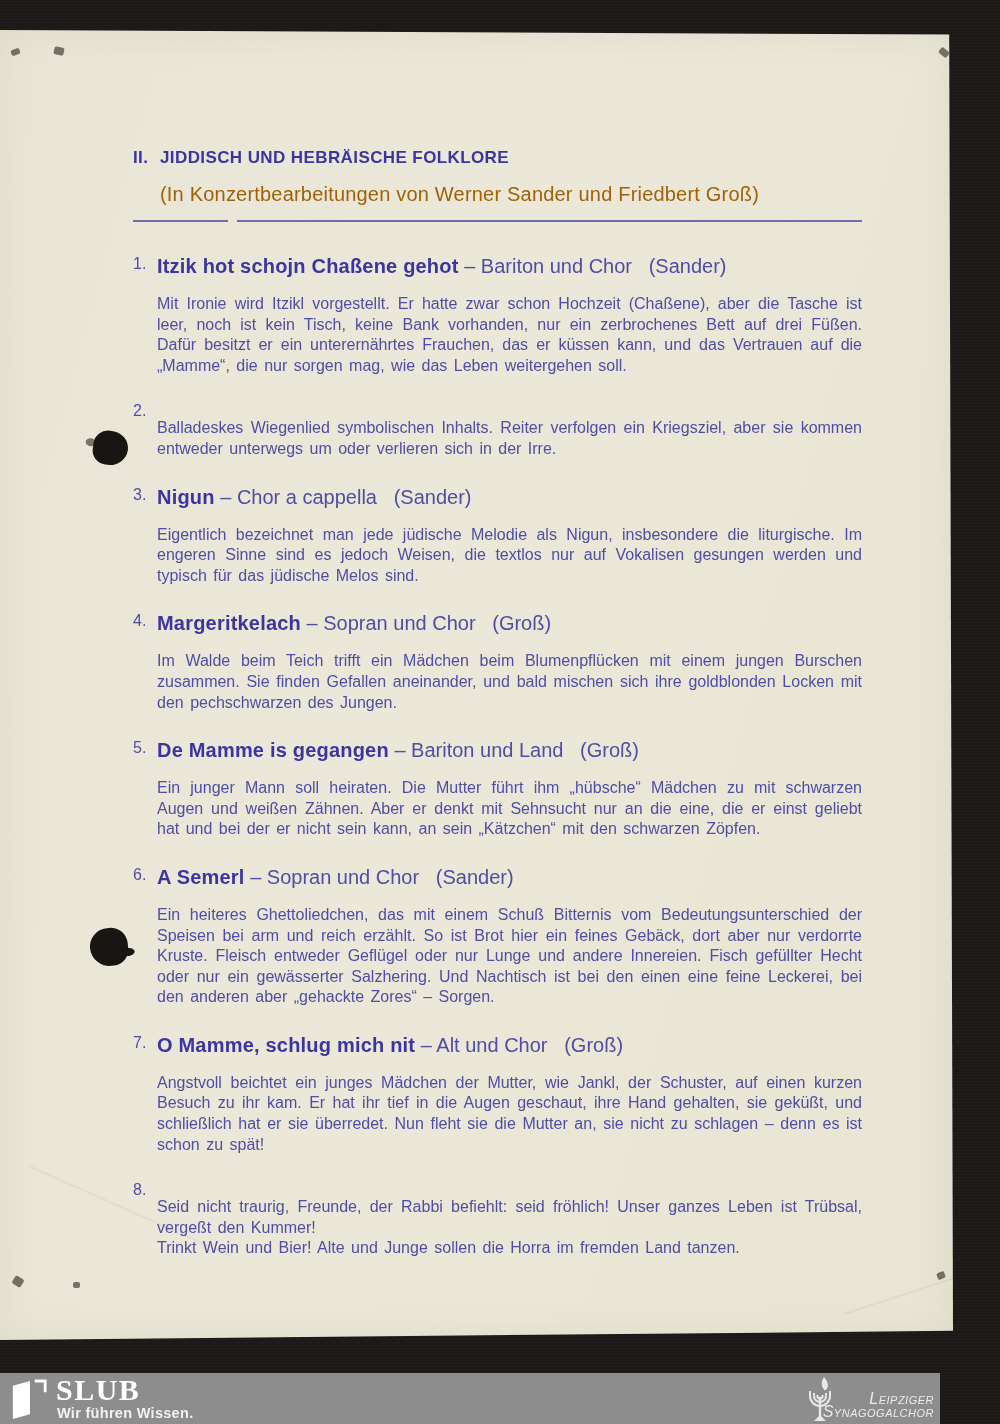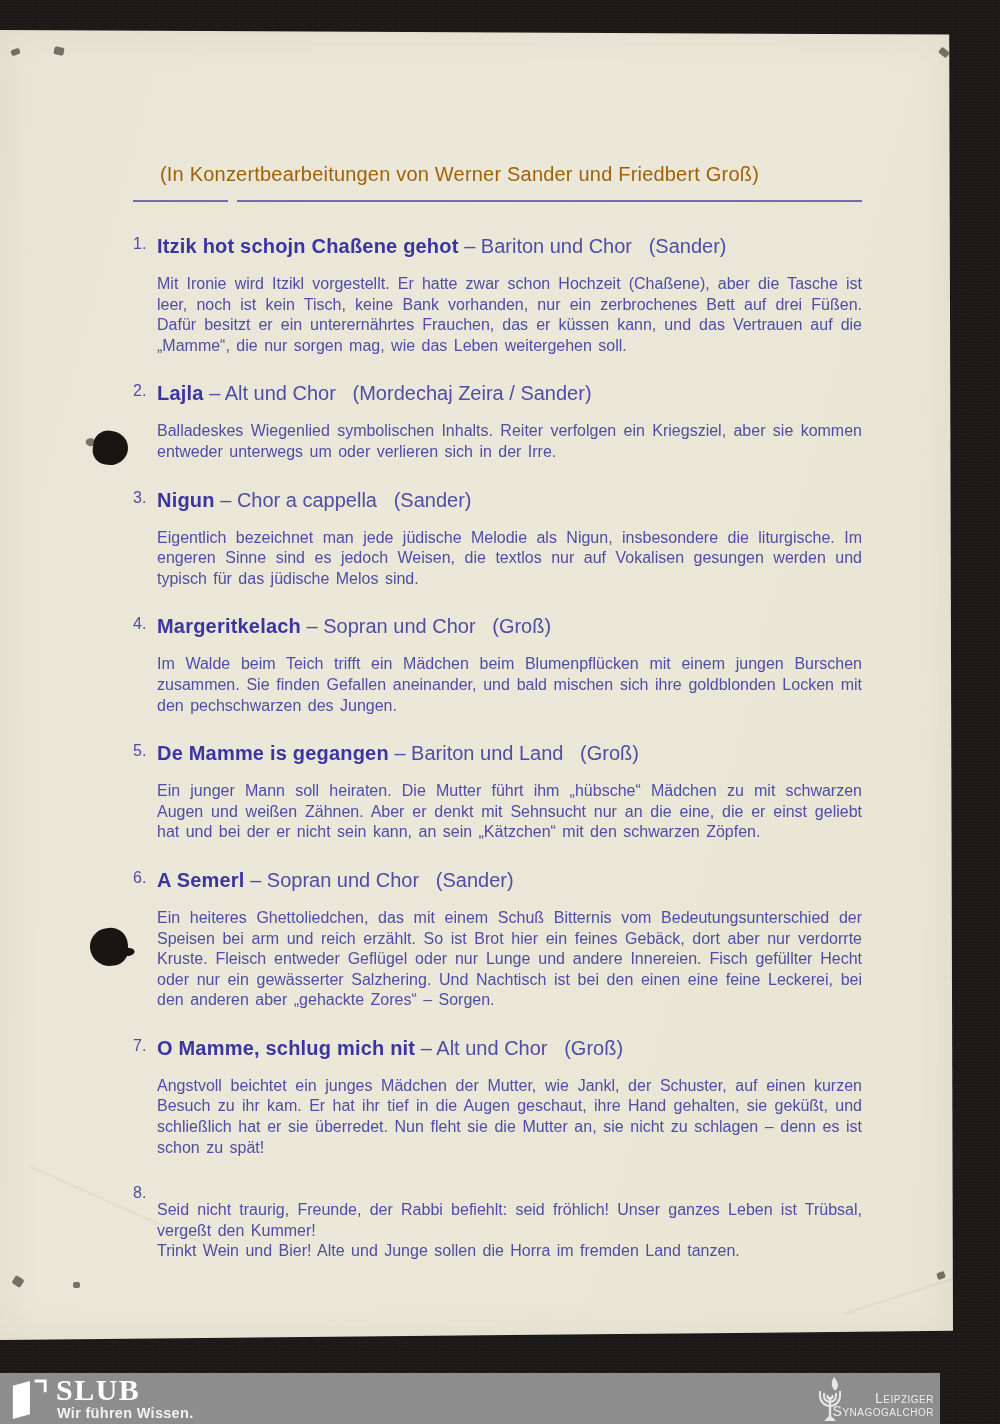--- a/index.html
+++ b/index.html
@@ -71,22 +71,22 @@
     position:absolute;left:56px;top:0px;
     font-family:"Liberation Serif",serif;font-weight:bold;font-size:30px;
     color:var(--footer-text,#fff);letter-spacing:1.5px;
   }
   .slub-tag{
     position:absolute;left:57px;top:32px;
     font-size:14.5px;font-weight:bold;color:#f2f2f2;letter-spacing:.3px;
   }
   .choir{position:absolute;right:6px;top:3px;display:flex;align-items:flex-end;}
   .choir-text{
-    text-align:right;font-variant:small-caps;font-size:14px;line-height:13px;
-    color:#ececec;letter-spacing:.5px;margin-left:-14px;padding-bottom:4px;
+    text-align:right;font-variant:small-caps;font-size:16px;line-height:13px;
+    color:#ececec;letter-spacing:.5px;margin-left:-14px;padding-bottom:4px;font-style:italic;
   }
 </style>
 </head>
 <body>
 
 <div class="scan-bg"></div>
 
 <div class="paper">
   <div class="crease c1"></div>
   <div class="crease c2"></div>
@@ -96,37 +96,40 @@
 <div class="staple s2"></div>
 <div class="staple s3"></div>
 <div class="staple s4"></div>
 <div class="staple s5"></div>
 <div class="staple s6"></div>
 <div class="hole h1"></div>
 <div class="hole h2"></div>
 
 <div class="content">
 
+  <div class="sec-head">
+    <span class="sec-num">II.</span>
+    <span>JIDDISCH UND HEBRÄISCHE FOLKLORE</span>
+  </div>
   <div class="sec-sub">(In Konzertbearbeitungen von Werner Sander und Friedbert Groß)</div>
   <div class="rule"></div>
 
   <div class="items">
 
     <div class="item first">
       <span class="inum">1.</span>
       <div class="ibody">
         <div class="ihead"><span class="ititle">Itzik hot schojn Chaßene gehot</span><span class="iscoring"> – Bariton und Chor   (Sander)</span></div>
         <div class="itext">Mit Ironie wird Itzikl vorgestellt. Er hatte zwar schon Hochzeit (Chaßene), aber die Tasche ist leer, noch ist kein Tisch, keine Bank vorhanden, nur ein zerbrochenes Bett auf drei Füßen. Dafür besitzt er ein unterernährtes Frauchen, das er küssen kann, und das Vertrauen auf die „Mamme“, die nur sorgen mag, wie das Leben weitergehen soll.</div>
       </div>
     </div>
 
     <div class="item">
       <span class="inum">2.</span>
       <div class="ibody">
-        <div class="ihead"><span class="ititle">Lajla</span><span class="iscoring"> – Alt und Chor   (Mordechaj Zeira / Sander)</span></div>
         <div class="itext">Balladeskes Wiegenlied symbolischen Inhalts. Reiter verfolgen ein Kriegsziel, aber sie kommen entweder unterwegs um oder verlieren sich in der Irre.</div>
       </div>
     </div>
 
     <div class="item">
       <span class="inum">3.</span>
       <div class="ibody">
         <div class="ihead"><span class="ititle">Nigun</span><span class="iscoring"> – Chor a cappella   (Sander)</span></div>
         <div class="itext">Eigentlich bezeichnet man jede jüdische Melodie als Nigun, insbesondere die liturgische. Im engeren Sinne sind es jedoch Weisen, die textlos nur auf Vokalisen gesungen werden und typisch für das jüdische Melos sind.</div>
       </div>

